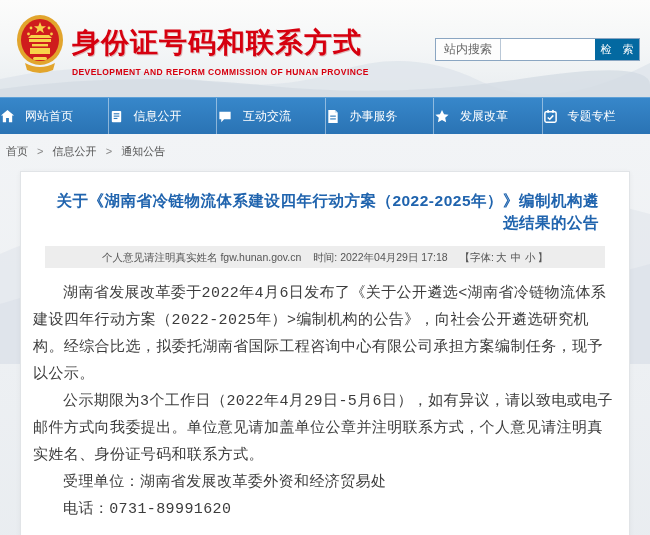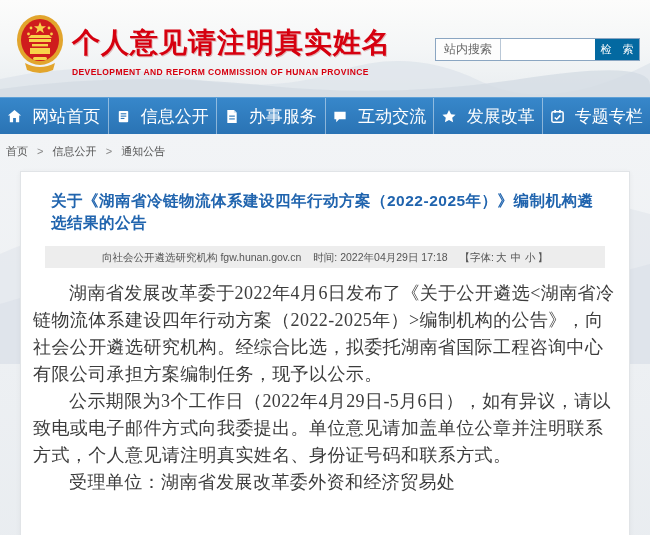--- a/index.html
+++ b/index.html
@@ -19,44 +19,44 @@
     height:23px; border:1px solid #8ba6c2; background:#fff; }
   .search-label { display:flex; align-items:center; padding:0 8px; font-size:12px; color:#666;
     border-right:1px solid #b9c7d6; background:#fdfdfd; white-space:nowrap; }
   .search-input { width:94px; border:none; outline:none; font-size:11px; padding:0 4px; }
   .search-btn { width:44px; border:none; background:#0369a1; color:#fff; font-size:11px;
     letter-spacing:4px; padding-left:4px; cursor:pointer; font-family:inherit; }
 
   
   .nav { display:flex; height:37px; background:linear-gradient(180deg,#3787ca 0%,#2a73b4 100%);
     border-top:1px solid #5ea0d6; }
-  .nav-item { flex:1; display:flex; align-items:center; justify-content:center; gap:10px;
-    color:#fff; font-size:17px; border-right:1px solid rgba(255,255,255,.45); cursor:pointer; }
+  .nav-item { flex:1; display:flex; align-items:center; justify-content:flex-start; gap:10px;
+    color:#fff; font-size:12px; border-right:1px solid rgba(255,255,255,.45); cursor:pointer; }
   .nav-item:last-child { border-right:none; }
   .nav-item svg { display:block; }
 
   
   .lower { position:relative; height:506px;
     background:linear-gradient(180deg,#f2f4f6 0%,#e7ebef 100%); }
   .lower .mtn2 { position:absolute; left:0; top:30px; width:650px; height:200px; z-index:0; }
   .breadcrumb { position:relative; z-index:2; padding:10px 6px 8px; font-size:11px; color:#555; }
   .crumb { cursor:pointer; }
   .crumb-sep { margin:0 6px; color:#888; }
 
   .content-box { position:relative; z-index:2; margin:4px 20px 0; height:368px; background:#fff;
     border:1px solid #e1e4e7; box-shadow:0 1px 5px rgba(0,0,0,.05); overflow:hidden; }
-  .article-title { margin:18px 30px 0; text-align:left; color:#2064ae; font-size:15.5px;
+  .article-title { margin:18px 30px 0; text-align:right; color:#2064ae; font-size:15.5px;
     font-weight:bold; line-height:22px; letter-spacing:.5px; }
   .meta-bar { margin:12px 24px 0; height:22px; line-height:22px; background:#ededed;
     text-align:center; font-size:10.5px; color:#555; white-space:nowrap; }
   .meta-bar .sep { display:inline-block; width:12px; }
   .meta-font span.sz { cursor:pointer; margin:0 2px; }
 
-  .article-body { margin:12px 12px 0; font-family:Liberation Serif, serif;
-    font-size:18px; color:#3c3c3c; line-height:27px; letter-spacing:.4px; }
+  .article-body { margin:12px 12px 0; font-family:Liberation Mono, monospace;
+    font-size:15px; color:#3c3c3c; line-height:27px; letter-spacing:.4px; }
   .article-body p { text-indent:2em; }
 </style>
 </head>
 <body>
 
 <div class="header">
   <svg class="mtn" viewBox="0 0 650 52" preserveAspectRatio="none" aria-hidden="true">
     <path d="M0 52 L0 34 Q90 14 180 32 T340 26 T480 36 T650 18 L650 52 Z" fill="#dfe5eb" opacity="0.85"></path>
     <path d="M0 52 L0 44 Q130 26 260 40 T520 34 T650 40 L650 52 Z" fill="#d3dbe3" opacity="0.75"></path>
   </svg>
@@ -71,21 +71,21 @@
     <circle cx="35.5" cy="21" r="1.4" fill="#f8d24a"></circle>
     <path d="M12 25 L36 25 L33 22 L15 22 Z" fill="#f8d24a"></path>
     <rect x="13" y="26" width="22" height="3" fill="#f8d24a"></rect>
     <rect x="16" y="31" width="16" height="2.4" fill="#f8d24a"></rect>
     <rect x="14" y="35" width="20" height="6" fill="#f8d24a"></rect>
     <rect x="17" y="44" width="14" height="3" rx="1.5" fill="#f8d24a"></rect>
     <path d="M9 50 Q24 58 39 50 L37 57 Q24 63 11 57 Z" fill="#e2a52d"></path>
   </svg>
 
   <div class="brand">
-    <div class="brand-cn">个人意见请注明真实姓名</div>
+    <div class="brand-cn">身份证号码和联系方式</div>
     <div class="brand-en">DEVELOPMENT AND REFORM COMMISSION OF HUNAN PROVINCE</div>
   </div>
 
   <div class="search">
     <span class="search-label">站内搜索</span>
     <input class="search-input" type="text" placeholder="" style="">
     <button class="search-btn">检 索</button>
   </div>
 </div>
 
@@ -99,33 +99,33 @@
   <div class="nav-item">
     <svg width="15" height="15" viewBox="0 0 16 16">
         <rect x="3" y="2" width="10" height="12" rx="1" fill="#fff"></rect>
         <rect x="5" y="4.5" width="6" height="1.2" fill="#2e7abc"></rect>
         <rect x="5" y="7" width="6" height="1.2" fill="#2e7abc"></rect>
         <rect x="5" y="9.5" width="4" height="1.2" fill="#2e7abc"></rect>
       </svg>
     <span>信息公开</span>
   </div>
   <div class="nav-item">
+    <svg width="16" height="15" viewBox="0 0 16 16">
+        <path d="M2 3 H14 V11 H7 L4 14 V11 H2 Z" fill="#fff"></path>
+      </svg>
+    <span>互动交流</span>
+  </div>
+  <div class="nav-item">
     <svg width="14" height="15" viewBox="0 0 14 16">
         <path d="M2 1 H9 L12 4 V15 H2 Z" fill="#fff"></path>
         <path d="M9 1 L12 4 H9 Z" fill="#cfe2f2"></path>
         <rect x="4" y="7" width="6" height="1.2" fill="#2e7abc"></rect>
         <rect x="4" y="10" width="6" height="1.2" fill="#2e7abc"></rect>
       </svg>
     <span>办事服务</span>
-  </div>
-  <div class="nav-item">
-    <svg width="16" height="15" viewBox="0 0 16 16">
-        <path d="M2 3 H14 V11 H7 L4 14 V11 H2 Z" fill="#fff"></path>
-      </svg>
-    <span>互动交流</span>
   </div>
   <div class="nav-item">
     <svg width="16" height="15" viewBox="0 0 16 16">
         <polygon points="8,1 10.2,5.6 15,6.1 11.4,9.4 12.4,14.2 8,11.7 3.6,14.2 4.6,9.4 1,6.1 5.8,5.6" fill="#fff"></polygon>
       </svg>
     <span>发展改革</span>
   </div>
   <div class="nav-item">
     <svg width="15" height="15" viewBox="0 0 16 16">
         <rect x="2" y="3" width="12" height="11" rx="1.5" fill="none" stroke="#fff" stroke-width="1.6"></rect>
@@ -148,23 +148,24 @@
     <span class="crumb-sep">&gt;</span>
     <span class="crumb">信息公开</span>
     <span class="crumb-sep">&gt;</span>
     <span class="crumb">通知公告</span>
   </div>
 
   <div class="content-box">
     <h1 class="article-title">关于《湖南省冷链物流体系建设四年行动方案（2022-2025年）》编制机构遴选结果的公告</h1>
 
     <div class="meta-bar">
-      <span>向社会公开遴选研究机构 fgw.hunan.gov.cn</span><span class="sep"></span><span>时间: 2022年04月29日 17:18</span><span class="sep"></span><span class="meta-font"><span>【字体:</span><span class="sz">大</span><span class="sz">中</span><span class="sz">小</span><span>】</span></span>
+      <span>个人意见请注明真实姓名 fgw.hunan.gov.cn</span><span class="sep"></span><span>时间: 2022年04月29日 17:18</span><span class="sep"></span><span class="meta-font"><span>【字体:</span><span class="sz">大</span><span class="sz">中</span><span class="sz">小</span><span>】</span></span>
     </div>
 
     <div class="article-body">
       <p>湖南省发展改革委于2022年4月6日发布了《关于公开遴选&lt;湖南省冷链物流体系建设四年行动方案（2022-2025年）&gt;编制机构的公告》，向社会公开遴选研究机构。经综合比选，拟委托湖南省国际工程咨询中心有限公司承担方案编制任务，现予以公示。</p>
       <p>公示期限为3个工作日（2022年4月29日-5月6日），如有异议，请以致电或电子邮件方式向我委提出。单位意见请加盖单位公章并注明联系方式，个人意见请注明真实姓名、身份证号码和联系方式。</p>
       <p>受理单位：湖南省发展改革委外资和经济贸易处</p>
+      <p>电话：0731-89991620</p>
 
     </div>
   </div>
 </div>
 
 </body></html>

